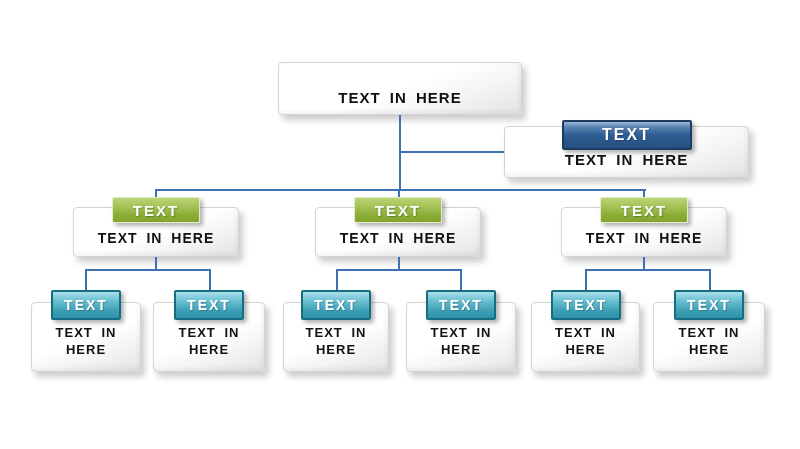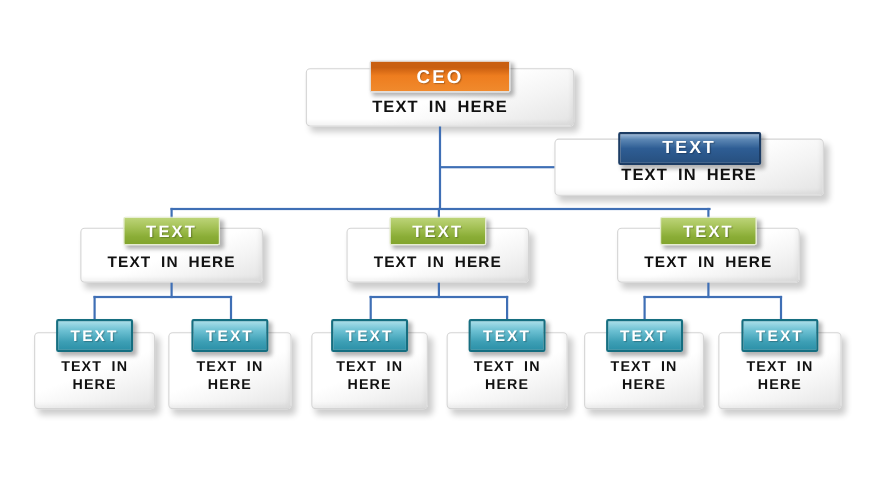--- a/index.html
+++ b/index.html
@@ -100,23 +100,20 @@
   <div class="line" style="left:336px; top:269px; width:126px; height:2px;"></div>
   <div class="line" style="left:336px; top:269px; width:2px; height:22px;"></div>
   <div class="line" style="left:460px; top:269px; width:2px; height:22px;"></div>
 
   <div class="line" style="left:643px; top:257px; width:2px; height:14px;"></div>
   <div class="line" style="left:585px; top:269px; width:126px; height:2px;"></div>
   <div class="line" style="left:585px; top:269px; width:2px; height:22px;"></div>
   <div class="line" style="left:709px; top:269px; width:2px; height:22px;"></div>
 
   <div class="node lvl1" style="left:278px; top:62px; width:244px; height:53px;">
-    <div class="tab tab-orange">
-      <span>CEO</span>
-    </div>
     <div class="panel">
       <span>TEXT IN HERE</span>
     </div>
   </div>
 
   <div class="node lvl1b" style="left:504px; top:126px; width:245px; height:52px;">
     <div class="tab tab-blue">
       <span>TEXT</span>
     </div>
     <div class="panel">

